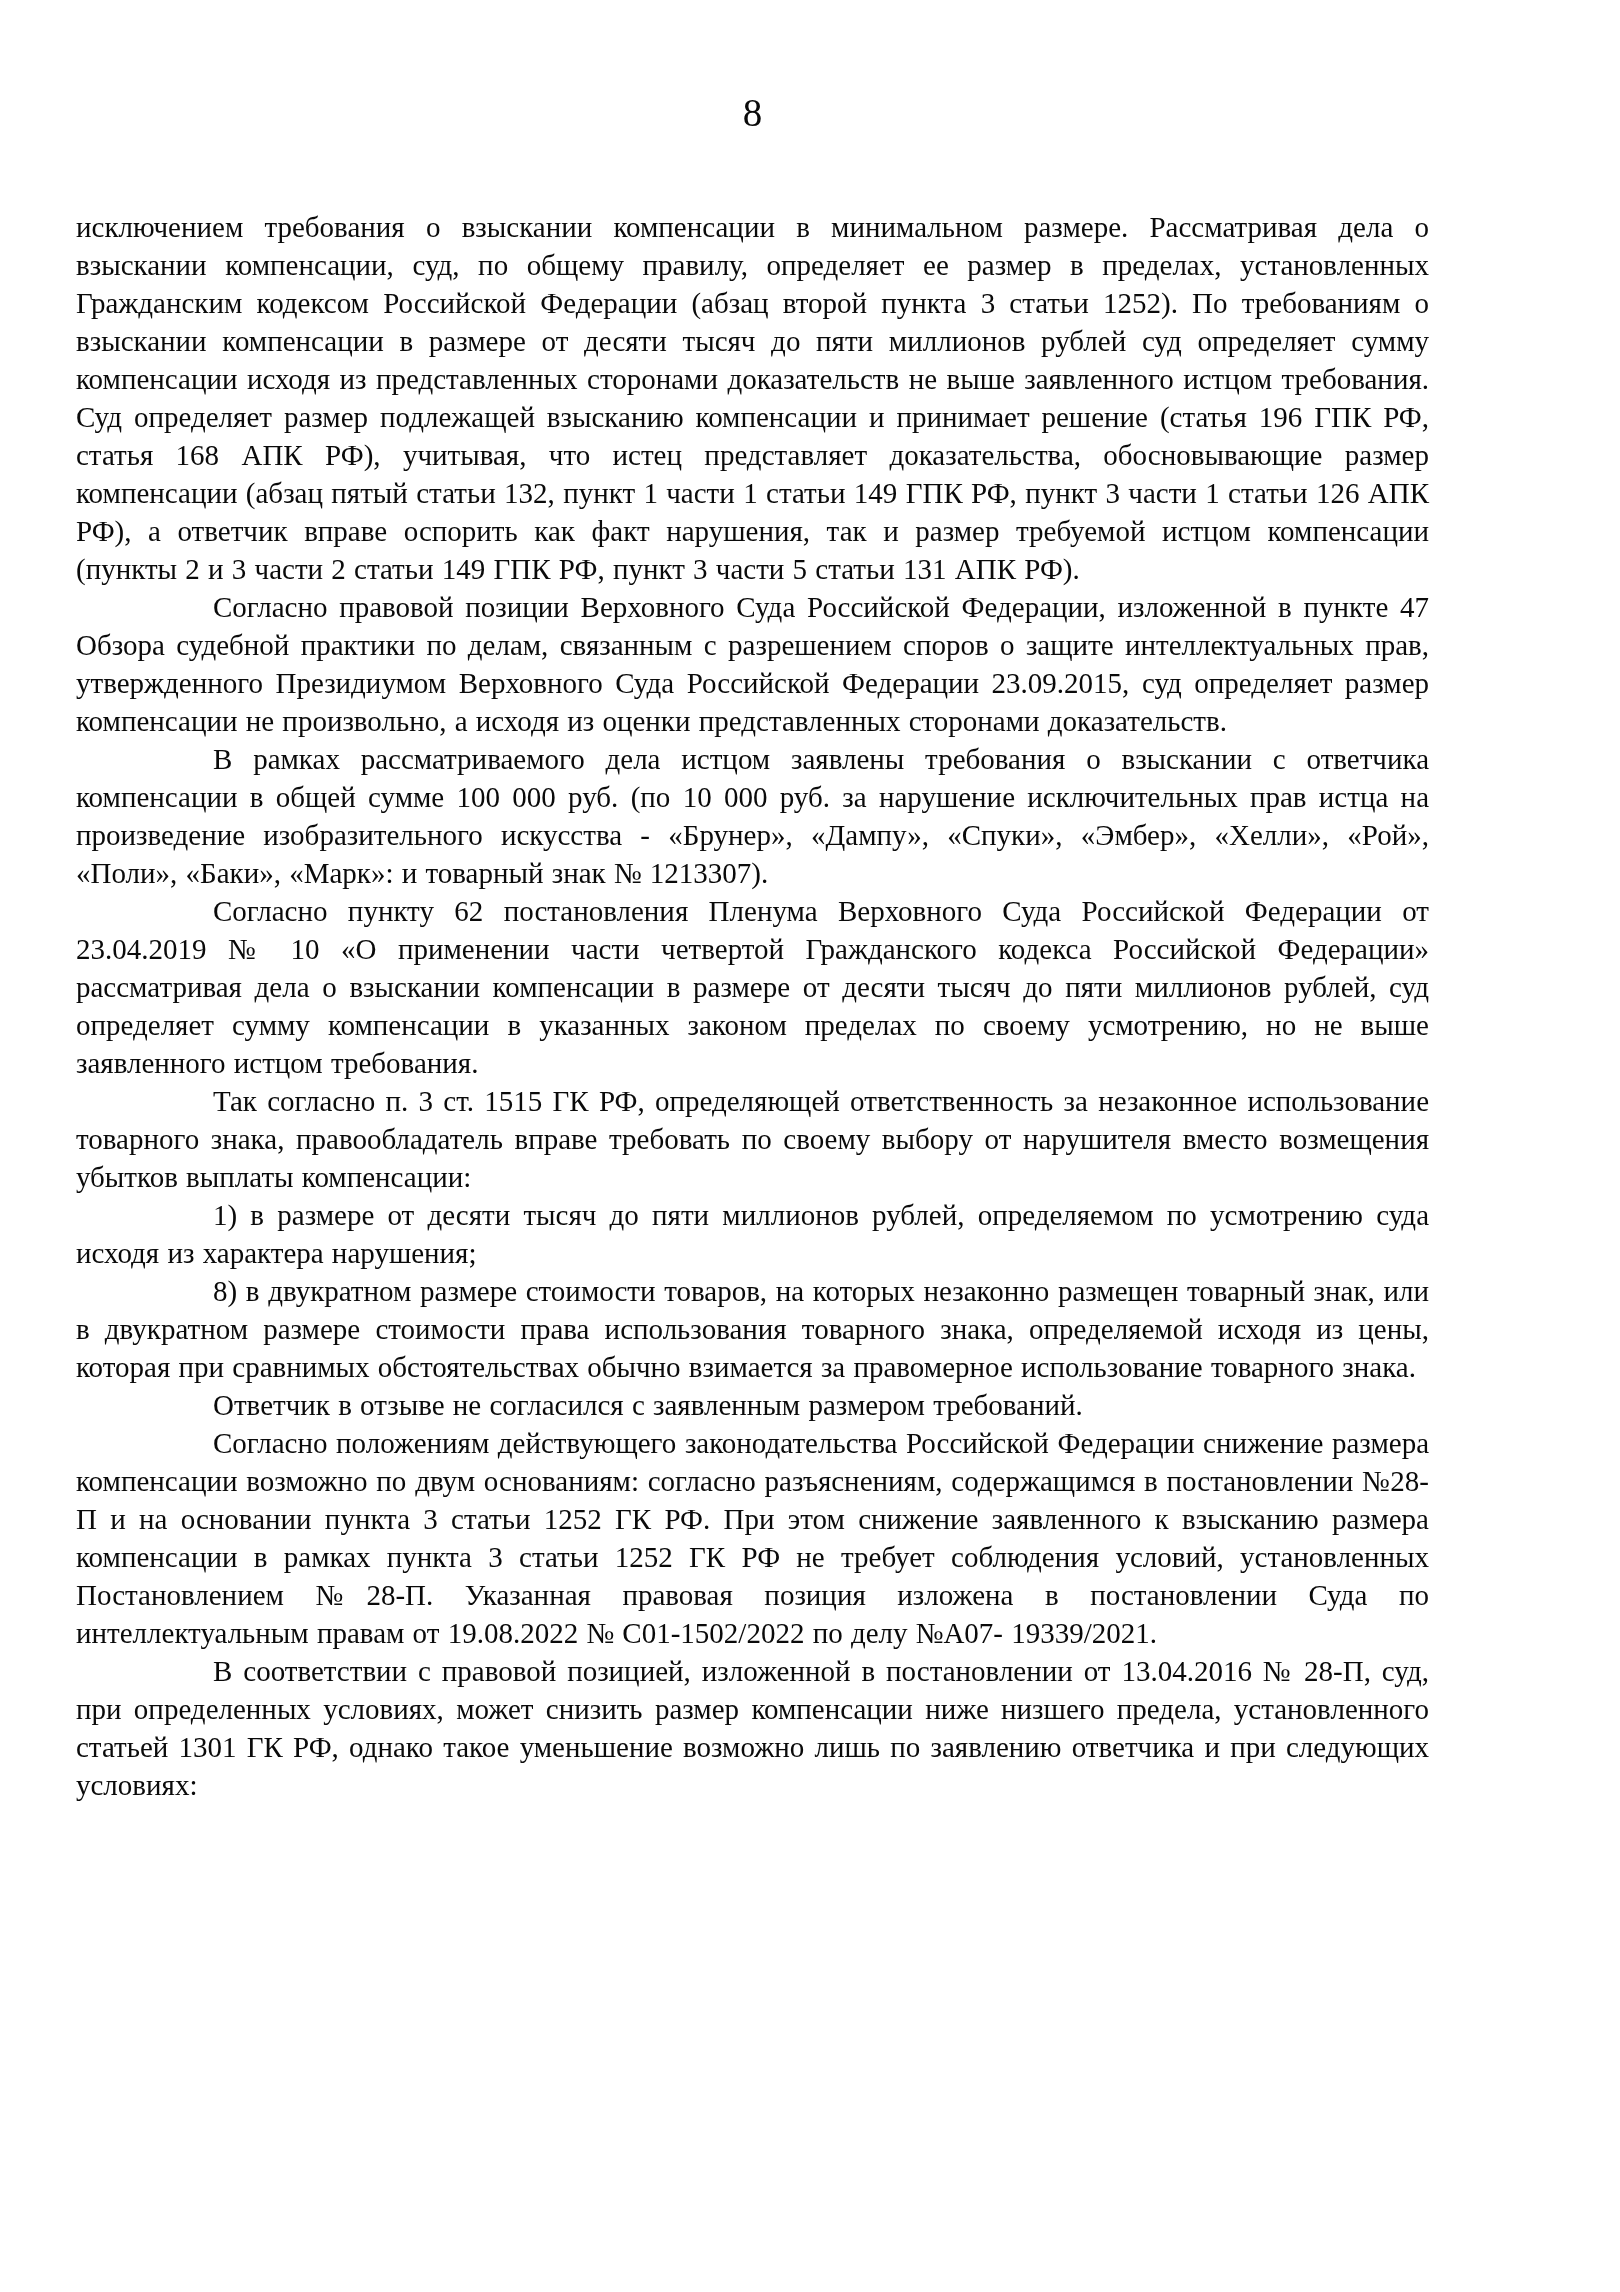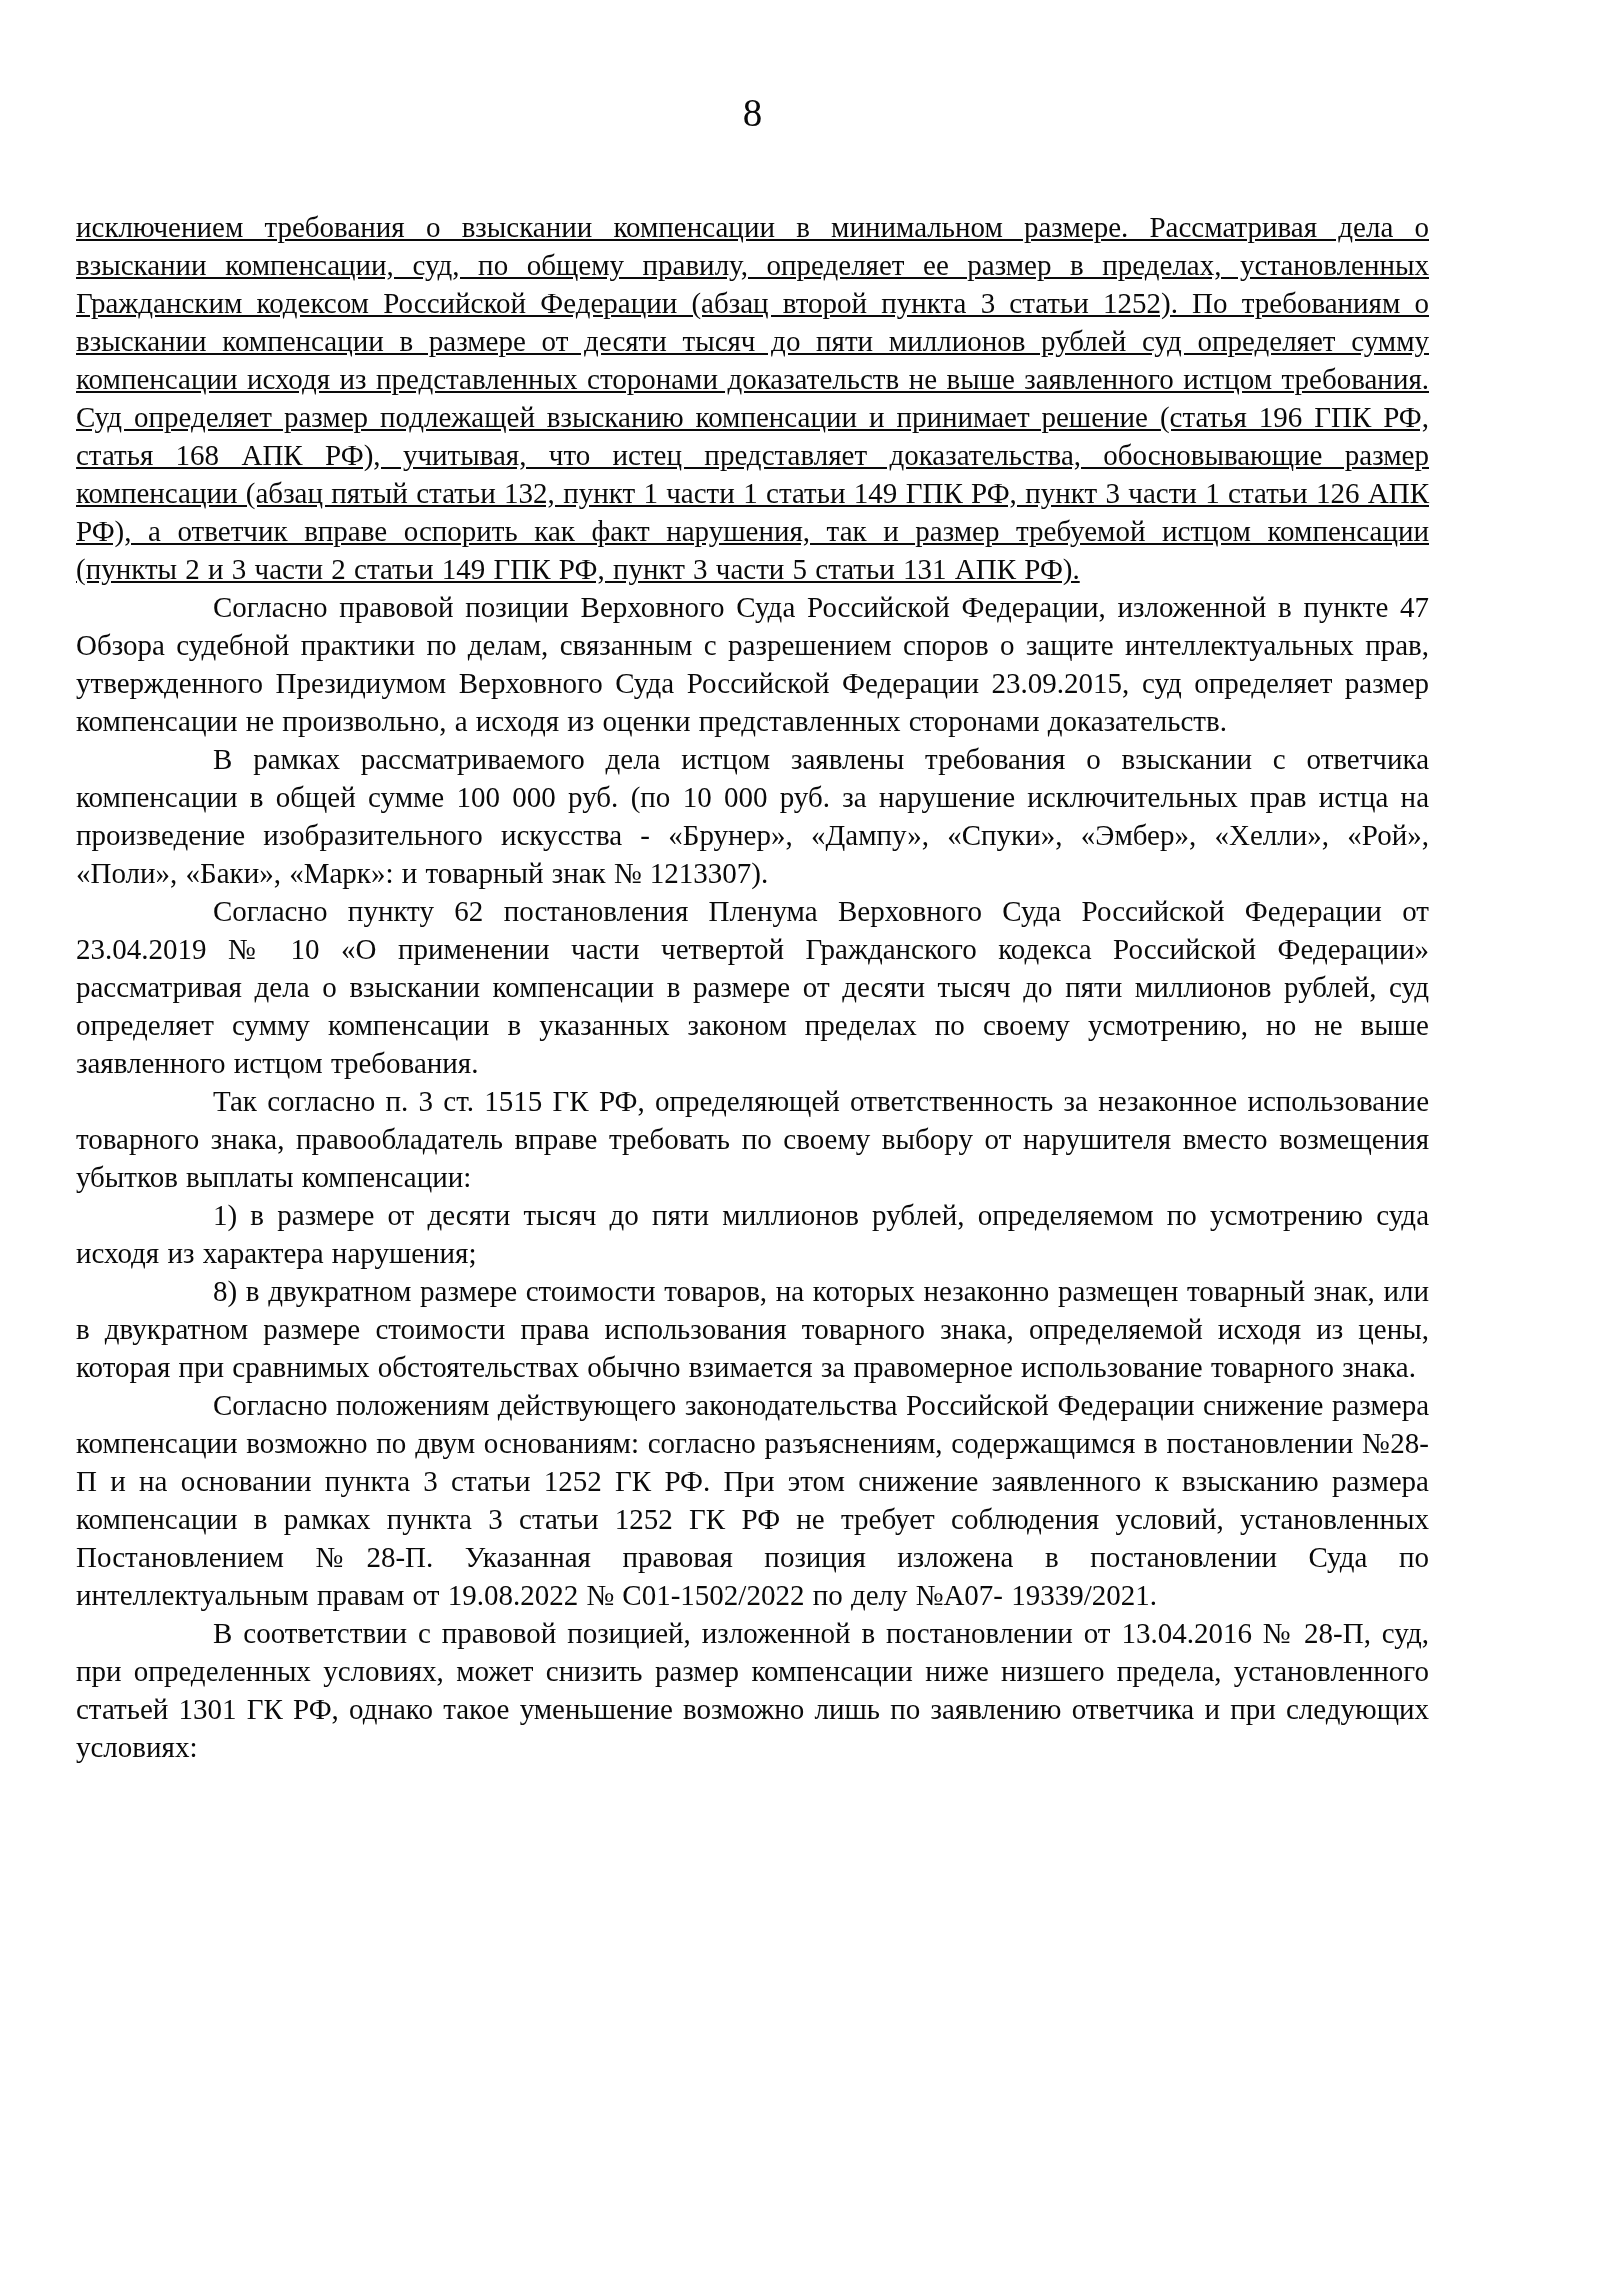--- a/index.html
+++ b/index.html
@@ -34,34 +34,34 @@
     padding: 0;
     font-size: 29px;
     line-height: 38px;
     text-align: justify;
     text-indent: 137px;
     word-spacing: 1px;
     color: #0a0a0a;
   }
   .doc-body p.no-indent {
     text-indent: 0;
-    text-decoration: underline;
   }
 </style>
 </head>
 <body>
 
 <div class="page">
   <div class="page-number">8</div>
 
   <div class="doc-body">
     <p class="no-indent">исключением требования о взыскании компенсации в минимальном размере. Рассматривая дела о взыскании компенсации, суд, по общему правилу, определяет ее размер в пределах, установленных Гражданским кодексом Российской Федерации (абзац второй пункта 3 статьи 1252). По требованиям о взыскании компенсации в размере от десяти тысяч до пяти миллионов рублей суд определяет сумму компенсации исходя из представленных сторонами доказательств не выше заявленного истцом требования. Суд определяет размер подлежащей взысканию компенсации и принимает решение (статья 196 ГПК РФ, статья 168 АПК РФ), учитывая, что истец представляет доказательства, обосновывающие размер компенсации (абзац пятый статьи 132, пункт 1 части 1 статьи 149 ГПК РФ, пункт 3 части 1 статьи 126 АПК РФ), а ответчик вправе оспорить как факт нарушения, так и размер требуемой истцом компенсации (пункты 2 и 3 части 2 статьи 149 ГПК РФ, пункт 3 части 5 статьи 131 АПК РФ).</p>
     <p>Согласно правовой позиции Верховного Суда Российской Федерации, изложенной в пункте 47 Обзора судебной практики по делам, связанным с разрешением споров о защите интеллектуальных прав, утвержденного Президиумом Верховного Суда Российской Федерации 23.09.2015, суд определяет размер компенсации не произвольно, а исходя из оценки представленных сторонами доказательств.</p>
     <p>В рамках рассматриваемого дела истцом заявлены требования о взыскании с ответчика компенсации в общей сумме 100 000 руб. (по 10 000 руб. за нарушение исключительных прав истца на произведение изобразительного искусства - «Брунер», «Дампу», «Спуки», «Эмбер», «Хелли», «Рой», «Поли», «Баки», «Марк»: и товарный знак № 1213307).</p>
     <p>Согласно пункту 62 постановления Пленума Верховного Суда Российской Федерации от 23.04.2019 № 10 «О применении части четвертой Гражданского кодекса Российской Федерации» рассматривая дела о взыскании компенсации в размере от десяти тысяч до пяти миллионов рублей, суд определяет сумму компенсации в указанных законом пределах по своему усмотрению, но не выше заявленного истцом требования.</p>
     <p>Так согласно п. 3 ст. 1515 ГК РФ, определяющей ответственность за незаконное использование товарного знака, правообладатель вправе требовать по своему выбору от нарушителя вместо возмещения убытков выплаты компенсации:</p>
     <p>1) в размере от десяти тысяч до пяти миллионов рублей, определяемом по усмотрению суда исходя из характера нарушения;</p>
     <p>8) в двукратном размере стоимости товаров, на которых незаконно размещен товарный знак, или в двукратном размере стоимости права использования товарного знака, определяемой исходя из цены, которая при сравнимых обстоятельствах обычно взимается за правомерное использование товарного знака.</p>
+    <p>Ответчик в отзыве не согласился с заявленным размером требований.</p>
     <p>Согласно положениям действующего законодательства Российской Федерации снижение размера компенсации возможно по двум основаниям: согласно разъяснениям, содержащимся в постановлении №28-П и на основании пункта 3 статьи 1252 ГК РФ. При этом снижение заявленного к взысканию размера компенсации в рамках пункта 3 статьи 1252 ГК РФ не требует соблюдения условий, установленных Постановлением №28-П. Указанная правовая позиция изложена в постановлении Суда по интеллектуальным правам от 19.08.2022 № С01-1502/2022 по делу №А07- 19339/2021.</p>
     <p>В соответствии с правовой позицией, изложенной в постановлении от 13.04.2016 № 28-П, суд, при определенных условиях, может снизить размер компенсации ниже низшего предела, установленного статьей 1301 ГК РФ, однако такое уменьшение возможно лишь по заявлению ответчика и при следующих условиях:</p>
   </div>
 </div>
 
 
 </body></html>

